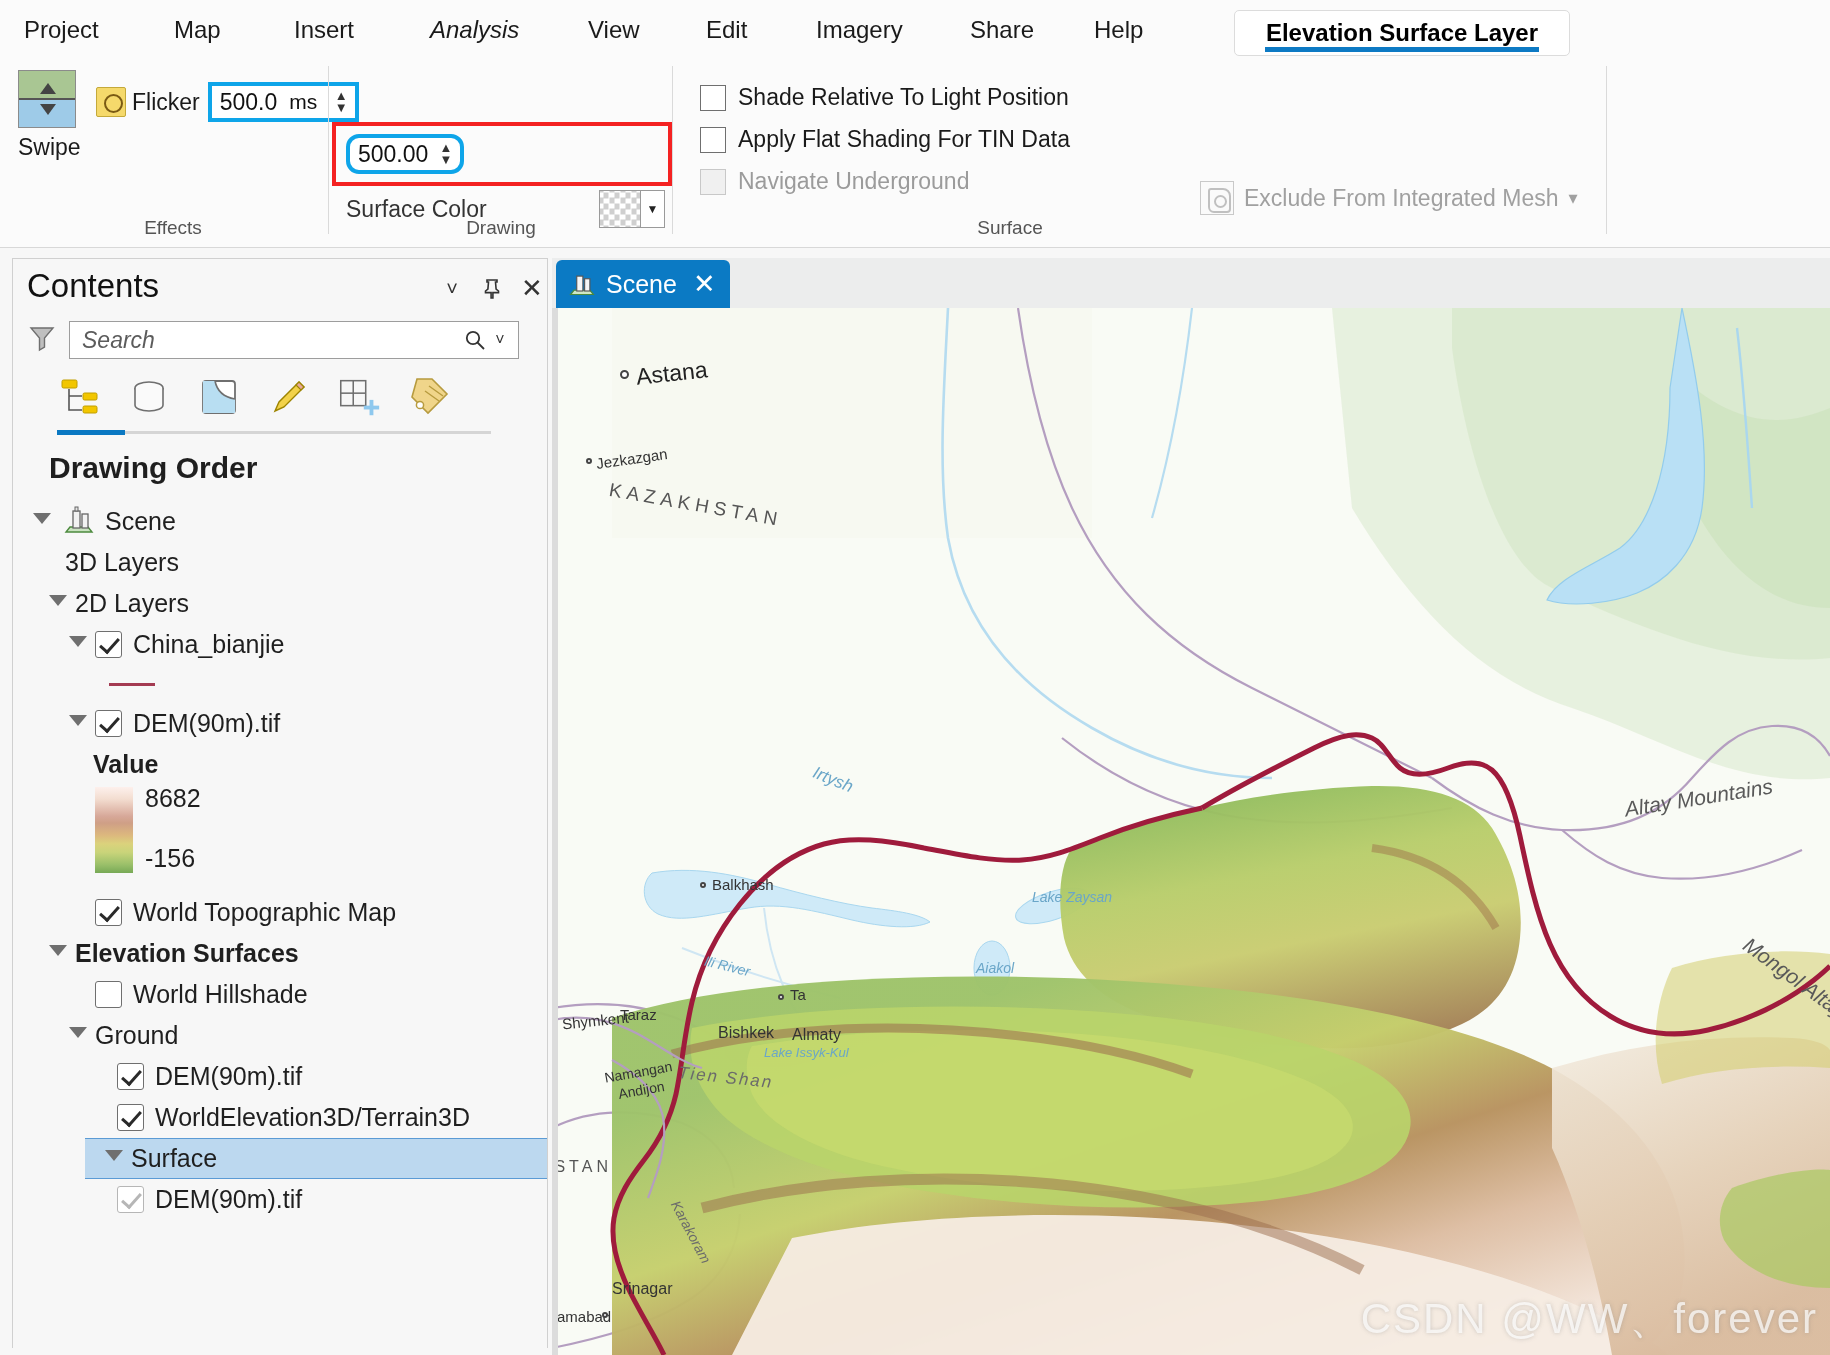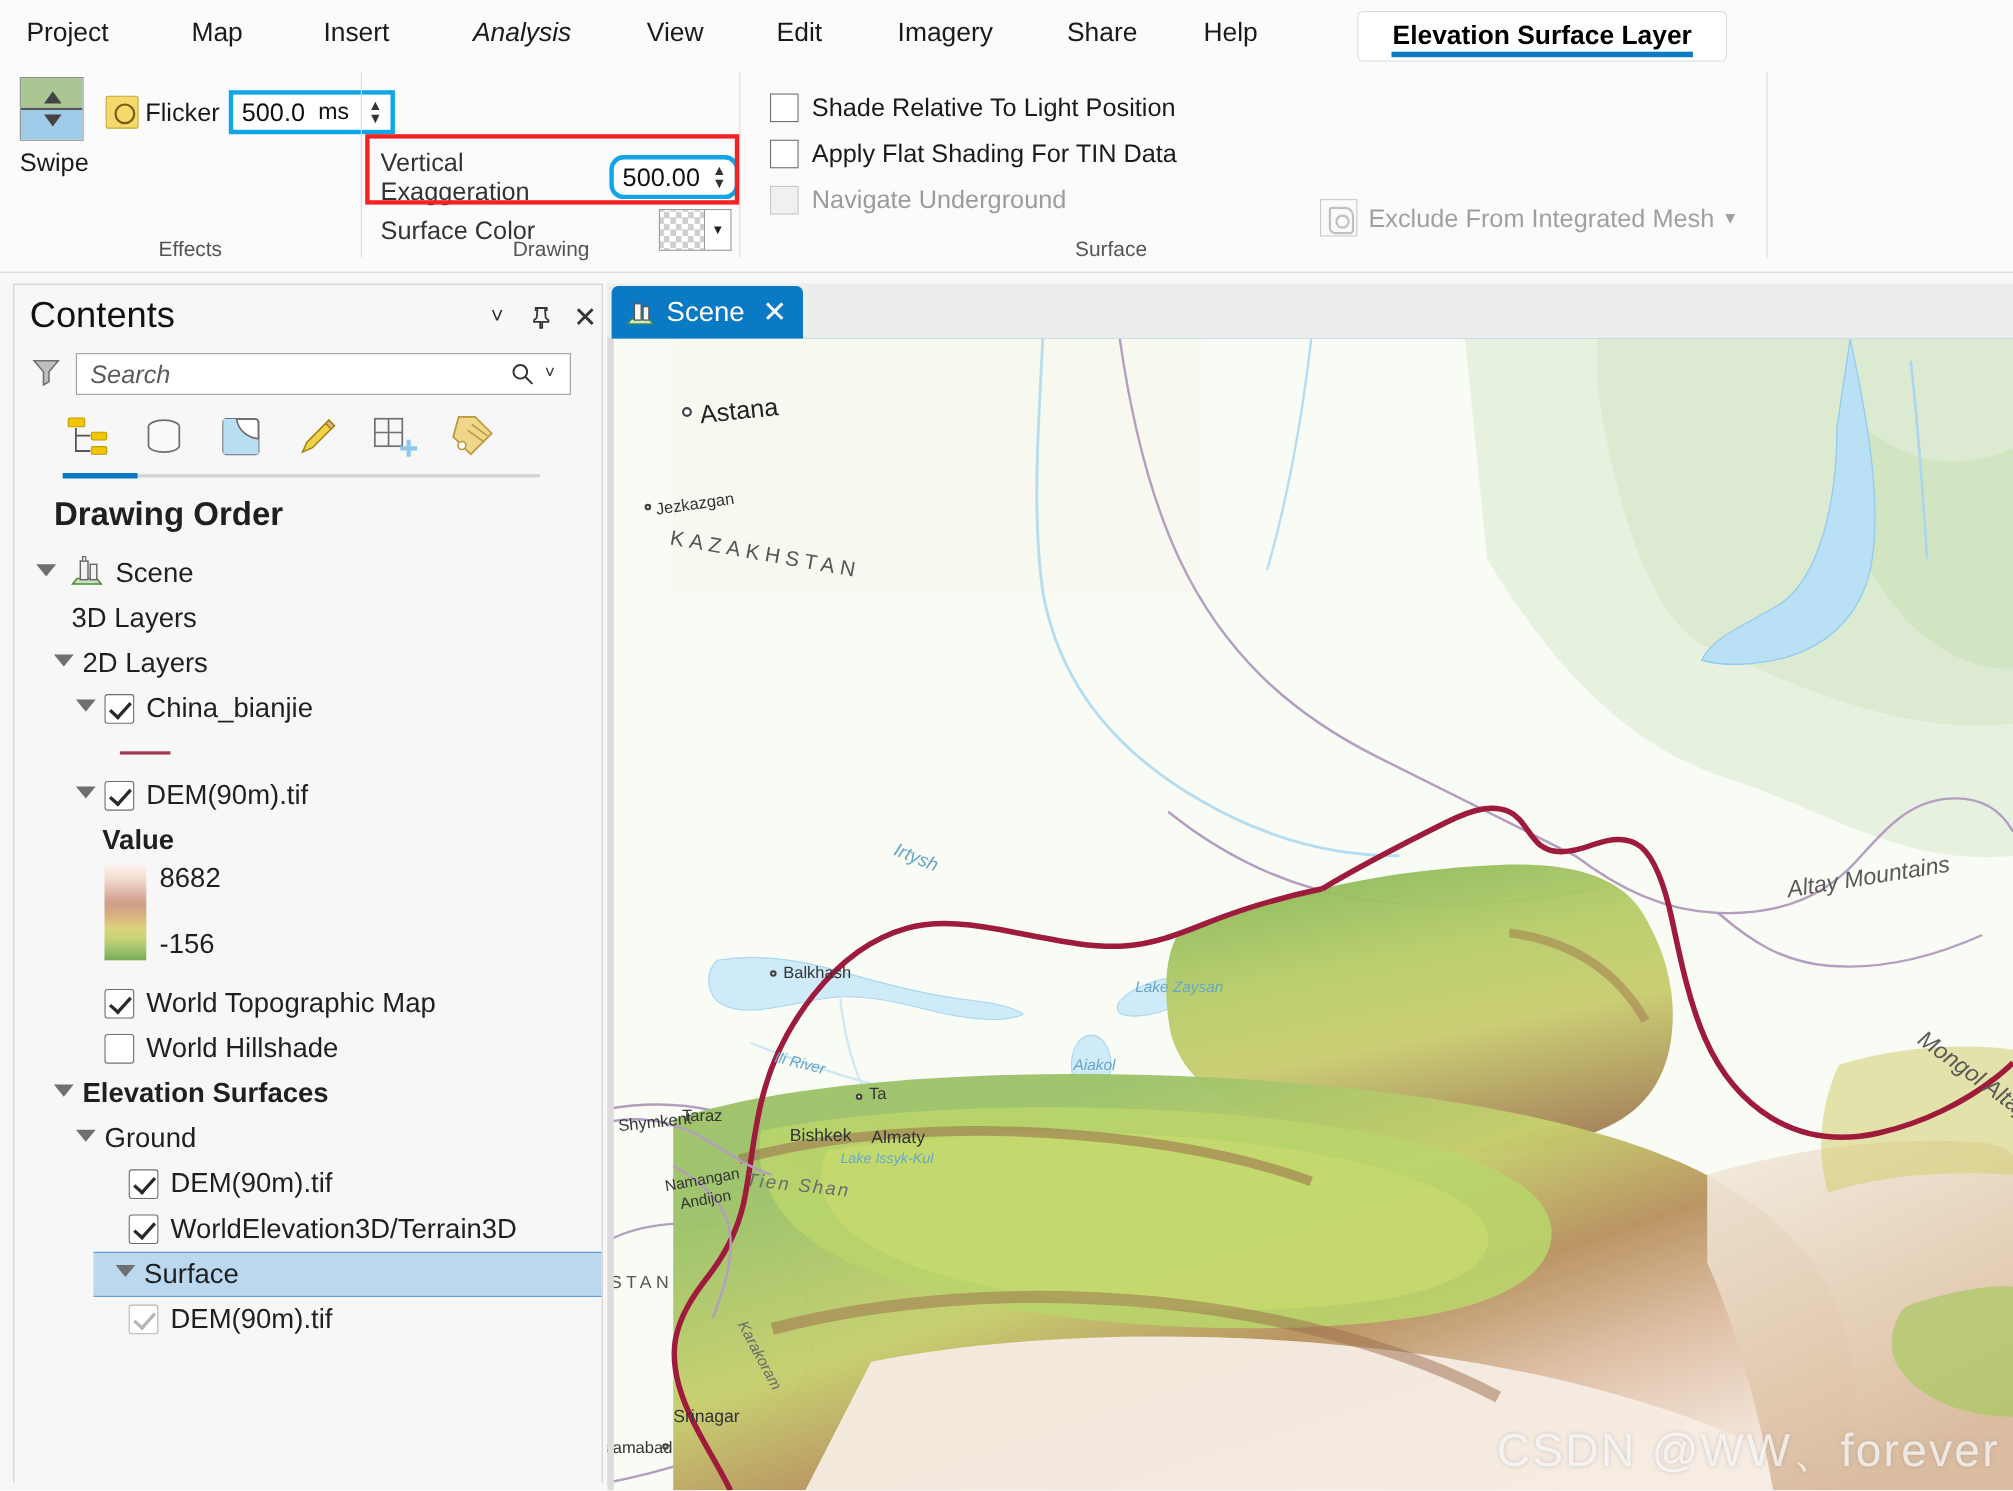--- a/index.html
+++ b/index.html
@@ -277,21 +277,20 @@
             </span>
         </div>
       </div>
 
       <div class="grp-label" style="left:18px; width:310px;">Effects</div>
       <div class="group-sep" style="left:328px; top:4px; height:168px;"></div>
 
       <div class="redbox"></div>
 
       <div class="ve-row">
-        <div class="ve-label">Vertical Exaggeration</div>
         <div class="spinbox" style="width:118px; justify-content:space-between;border-radius:13px;">
           <span class="val">500.00</span>
           <span class="spin-arrows">
               <span>▲</span>
               <span>▼</span>
             </span>
         </div>
       </div>
 
       <div class="sc-row">
@@ -463,29 +462,29 @@
         <span class="ramp" style="position:absolute; left:82px; top:3px;"></span>
         <span class="tlabel" style="position:absolute; left:132px; top:0px;">8682</span>
         <span class="tlabel" style="position:absolute; left:132px; top:60px;">-156</span>
       </div>
 
       <div class="trow" style="padding-left:82px;">
         <span class="tcheck on"></span>
         <span class="tlabel">World Topographic Map</span>
       </div>
 
-      <div class="trow" style="padding-left:82px;">
-        <span class="tcheck"></span>
-        <span class="tlabel">World Hillshade</span>
-      </div>
-
       <div class="trow" style="padding-left:36px;">
         <span class="tri open"></span>
         <span style="width:8px"></span>
         <span class="tlabel bold">Elevation Surfaces</span>
+      </div>
+
+      <div class="trow" style="padding-left:82px;">
+        <span class="tcheck"></span>
+        <span class="tlabel">World Hillshade</span>
       </div>
 
       <div class="trow" style="padding-left:56px;">
         <span class="tri open"></span>
         <span style="width:8px"></span>
         <span class="tlabel">Ground</span>
       </div>
 
       <div class="trow" style="padding-left:104px;">
         <span class="tcheck on"></span>

